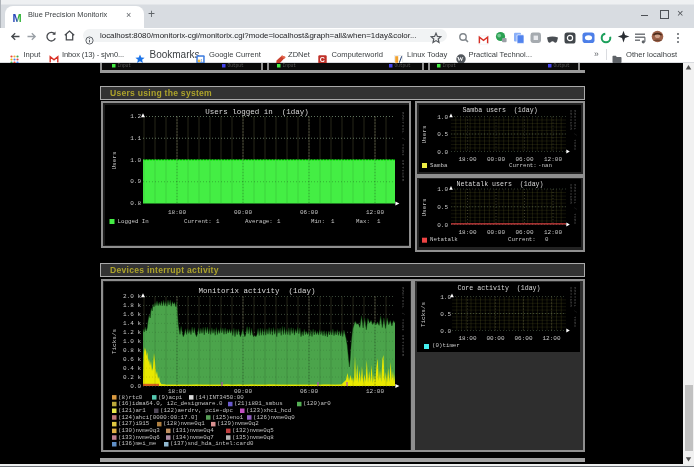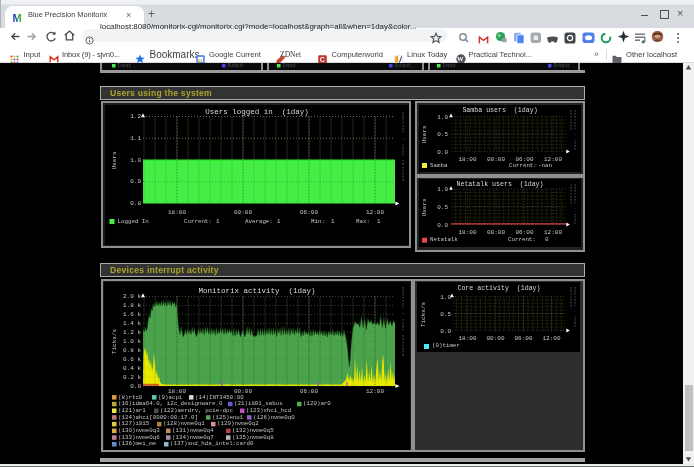--- a/index.html
+++ b/index.html
@@ -32,21 +32,21 @@
     </svg></div>
 <div style="position:absolute;left:62px;top:28px;"><svg width="15" height="15">
       <path d="M2.8 7.2 L7.5 3 L12.2 7.2 M4.3 6.3 V11.8 H10.7 V6.3" stroke="#46494d" stroke-width="1.25" fill="none"></path>
     </svg></div>
 <div style="position:absolute;left:83px;top:28.5px;width:364px;height:13.5px;background:#f1f3f4;border-radius:7px;"></div>
 <div style="position:absolute;left:85px;top:31px;"><svg width="9" height="9">
       <circle cx="4.5" cy="4.5" r="3.6" stroke="#5f6368" fill="none" stroke-width="1"></circle>
       <line x1="4.5" y1="4" x2="4.5" y2="6.5" stroke="#5f6368" stroke-width="1"></line>
       <circle cx="4.5" cy="2.6" r="0.55" fill="#5f6368"></circle>
     </svg></div>
-<div style="position:absolute;left:100px;top:23px;font-family:'Liberation Sans',sans-serif;font-size:7.9px;line-height:8.9px;color:#202124;white-space:pre;">localhost:8080/monitorix-cgi/monitorix.cgi?mode=localhost&amp;graph=all&amp;when=1day&amp;color...</div>
+<div style="position:absolute;left:100px;top:32px;font-family:'Liberation Sans',sans-serif;font-size:7.9px;line-height:8.9px;color:#202124;white-space:pre;">localhost:8080/monitorix-cgi/monitorix.cgi?mode=localhost&amp;graph=all&amp;when=1day&amp;color...</div>
 <div style="position:absolute;left:430px;top:30px;"><svg width="12" height="12">
       <path d="M6 1.2 L7.4 4.4 L10.8 4.7 L8.2 7 L9 10.4 L6 8.6 L3 10.4 L3.8 7 L1.2 4.7 L4.6 4.4 Z" stroke="#55595e" stroke-width="1.2" fill="none"></path>
     </svg></div>
 <div style="position:absolute;left:458px;top:30px;"><svg width="12" height="12">
       <circle cx="5" cy="5" r="3.2" stroke="#80868b" stroke-width="1.4" fill="none"></circle>
       <line x1="7.4" y1="7.4" x2="10" y2="10" stroke="#80868b" stroke-width="1.5"></line>
     </svg></div>
 <div style="position:absolute;left:478px;top:31px;"><svg width="11" height="10">
       <rect x="0.5" y="0.8" width="10" height="8.4" rx="1" fill="#fff" stroke="#e3e5e8" stroke-width="0.5"></rect>
       <path d="M1.4 8.2 V2.2 L5.5 5.4 L9.6 2.2 V8.2" stroke="#d93025" stroke-width="1.4" fill="none"></path>
@@ -109,37 +109,37 @@
       <circle cx="7.5" cy="4.5" r="1.1" fill="#e8453c"></circle>
       <circle cx="1.5" cy="7.5" r="1.1" fill="#45a553"></circle>
       <circle cx="4.5" cy="7.5" r="1.1" fill="#e8453c"></circle>
       <circle cx="7.5" cy="7.5" r="1.1" fill="#4285f4"></circle>
     </svg></div>
 <div style="position:absolute;left:23.5px;top:50.5px;font-family:'Liberation Sans',sans-serif;font-size:7.6px;line-height:8.6px;color:#3c4043;white-space:pre;">Input</div>
 <div style="position:absolute;left:49px;top:50px;"><svg width="10" height="9">
       <rect x="0.5" y="0.8" width="9" height="7.4" rx="0.8" fill="#fff"></rect>
       <path d="M1.2 7.5 V1.8 L5 4.8 L8.8 1.8 V7.5" stroke="#d93025" stroke-width="1.4" fill="none"></path>
     </svg></div>
-<div style="position:absolute;left:62px;top:50.5px;font-family:'Liberation Sans',sans-serif;font-size:7.6px;line-height:8.6px;color:#3c4043;white-space:pre;letter-spacing:-0.15px;">Inbox (9) - sjvn0...</div>
+<div style="position:absolute;left:62px;top:50.5px;font-family:'Liberation Sans',sans-serif;font-size:7.6px;line-height:8.6px;color:#3c4043;white-space:pre;letter-spacing:-0.15px;">Inbox (13) - sjvn0...</div>
 <div style="position:absolute;left:135px;top:50px;"><svg width="10" height="10">
       <path d="M5 0.5 L6.3 3.4 L9.6 3.7 L7.1 5.8 L7.9 9 L5 7.3 L2.1 9 L2.9 5.8 L0.4 3.7 L3.7 3.4 Z" fill="#1a73e8"></path>
     </svg></div>
 <div style="position:absolute;left:149.5px;top:50.5px;font-family:'Liberation Sans',sans-serif;font-size:10px;line-height:8.6px;color:#3c4043;white-space:pre;">Bookmarks</div>
 <div style="position:absolute;left:196px;top:50px;"><svg width="9" height="9">
       <rect x="0.3" y="0.3" width="8.4" height="8.4" rx="1" fill="#3f7de0"></rect>
       <rect x="1.8" y="1.8" width="5.4" height="5.4" fill="#fff"></rect>
       <rect x="1.8" y="4.6" width="2.6" height="2.6" fill="#f2bf42"></rect>
       <text x="4.6" y="7.4" font-size="4" font-family="Liberation Sans" fill="#3f7de0">1</text>
     </svg></div>
 <div style="position:absolute;left:209px;top:50.5px;font-family:'Liberation Sans',sans-serif;font-size:7.6px;line-height:8.6px;color:#3c4043;white-space:pre;">Google Current</div>
 <div style="position:absolute;left:276px;top:50px;"><svg width="10" height="9">
       <path d="M0.5 5.5 L6 0.5 L9.5 2 L3.5 8.5 L0.2 8.8 Z" fill="#c9402e"></path>
       <path d="M6 0.5 L9.5 2 L8.8 3.8 L5 1.8Z" fill="#e5694f"></path>
     </svg></div>
-<div style="position:absolute;left:280px;top:50.5px;font-family:Liberation Serif, serif;font-size:7.6px;line-height:8.6px;color:#3c4043;white-space:pre;">ZDNet</div>
+<div style="position:absolute;left:288px;top:50.5px;font-family:Liberation Sans, sans-serif;font-size:7.6px;line-height:8.6px;color:#3c4043;white-space:pre;">ZDNet</div>
 <div style="position:absolute;left:318px;top:50px;"><svg width="9" height="9">
       <rect x="0.3" y="0.3" width="8.4" height="8.4" rx="1.2" fill="#c03028"></rect>
       <text x="1.7" y="7.2" font-size="7" font-weight="bold" font-family="Liberation Sans" fill="#fff">C</text>
     </svg></div>
 <div style="position:absolute;left:331.5px;top:50.5px;font-family:'Liberation Sans',sans-serif;font-size:7.6px;line-height:8.6px;color:#3c4043;white-space:pre;">Computerworld</div>
 <div style="position:absolute;left:394px;top:50px;"><svg width="9" height="9">
       <rect x="0.3" y="0.3" width="8.4" height="8.4" rx="1" fill="#fff" stroke="#ccc" stroke-width="0.5"></rect>
       <rect x="1.2" y="1.2" width="3" height="6.6" fill="#f0a02c"></rect>
       <path d="M4.8 7.8 L7.2 1.2 H8.2 L5.8 7.8Z" fill="#1f3a6e"></path>
     </svg></div>

